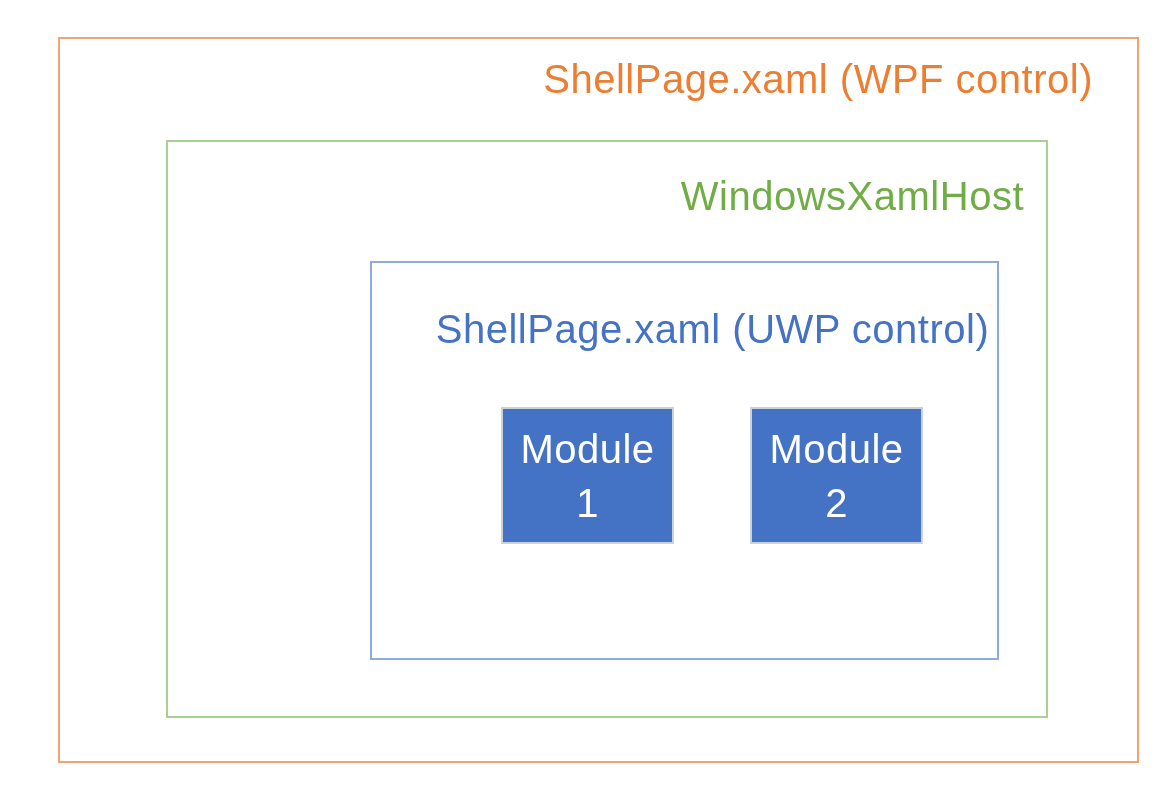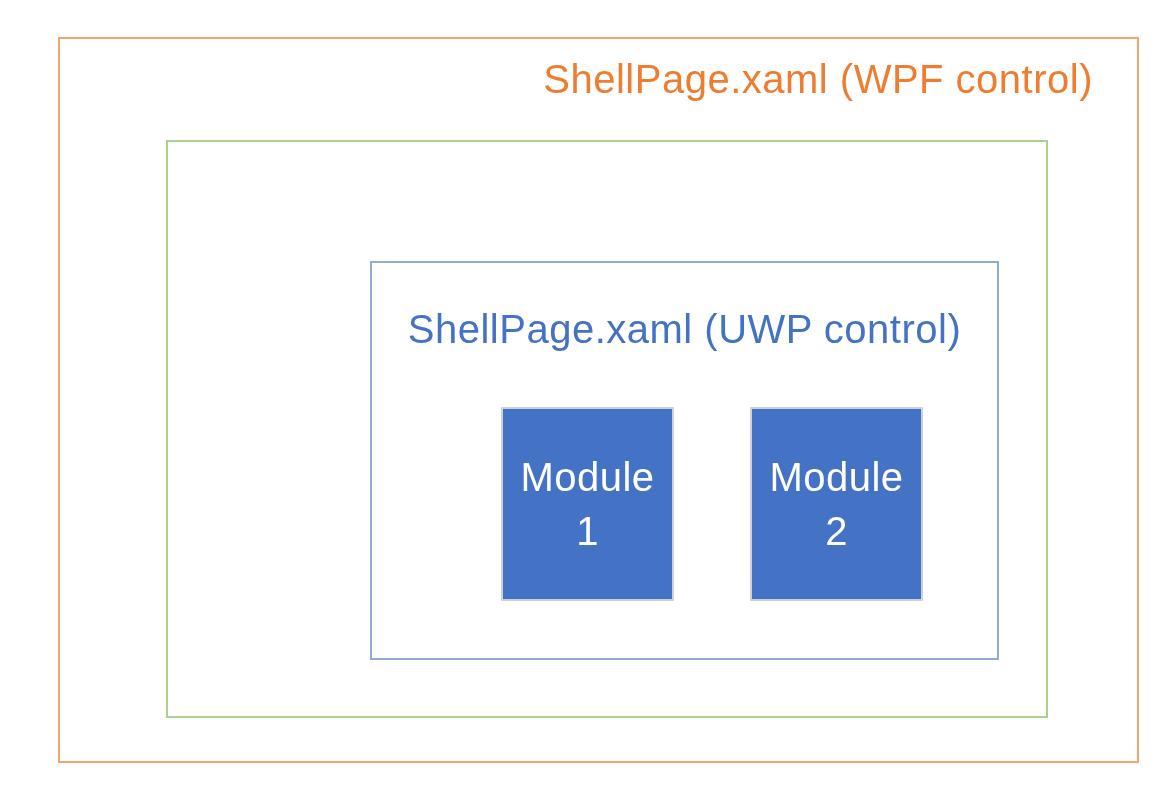--- a/index.html
+++ b/index.html
@@ -61,27 +61,28 @@
     width: 629px;
     height: 399px;
     border: 2px solid #8FAADC;
   }
   .label-shellpage {
     top: 42px;
     left: 0;
     width: 100%;
     text-align: center;
     color: #4472C4;
+    padding-left: 28px;
   }
   
   .module {
     position: absolute;
     box-sizing: border-box;
     width: 173px;
-    height: 194px;
+    height: 137px;
     top: 144px;
     background: #4472C4;
     border: 2px solid #CDD2DA;
     display: flex;
     flex-direction: column;
     align-items: center;
     justify-content: center;
     color: #FFFFFF;
     font-size: 40px;
     letter-spacing: 0.5px;
@@ -95,20 +96,21 @@
 <body>
 
 <div class="canvas">
 
   <div class="box box-mainwindow">
 
     <div class="box-label label-mainwindow">ShellPage.xaml (WPF control)</div>
 
     <div class="box box-host">
 
+      <div class="box-label label-host">WindowsXamlHost</div>
 
       <div class="box box-shellpage">
 
         <div class="box-label label-shellpage">ShellPage.xaml (UWP control)</div>
 
         <div class="module module-1">
           <span>Module</span>
           <span>1</span>
         </div>
 

